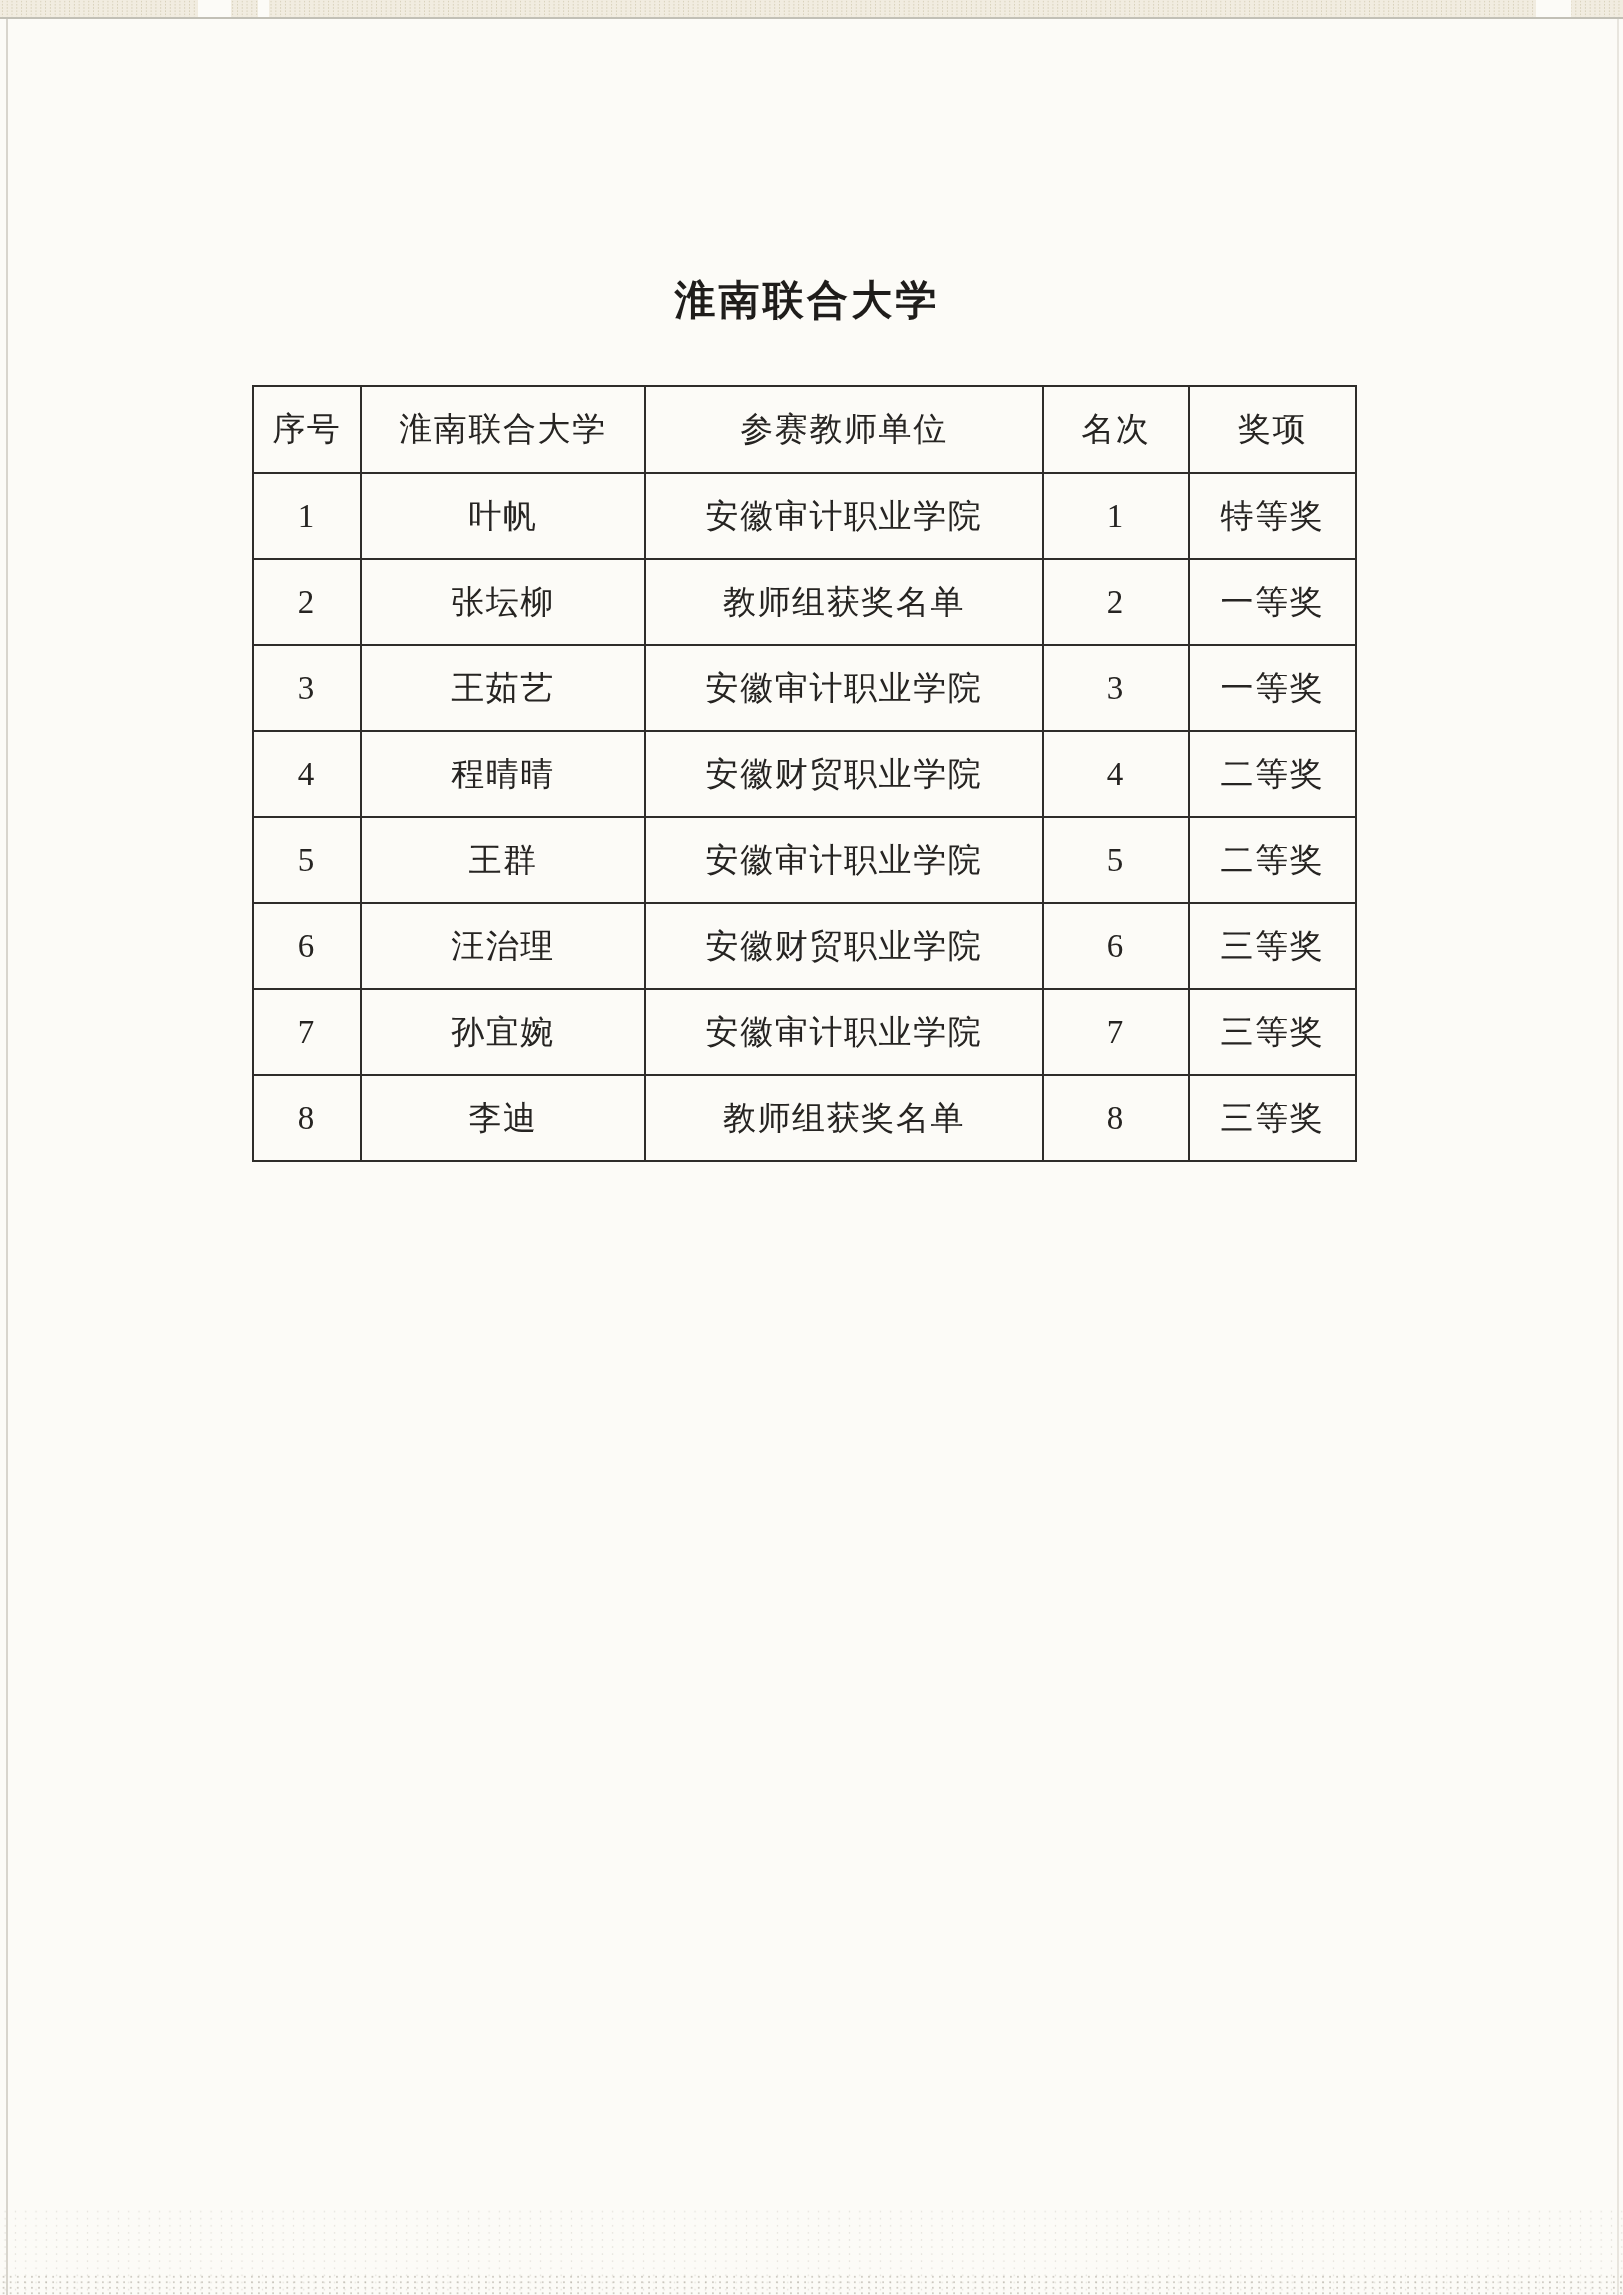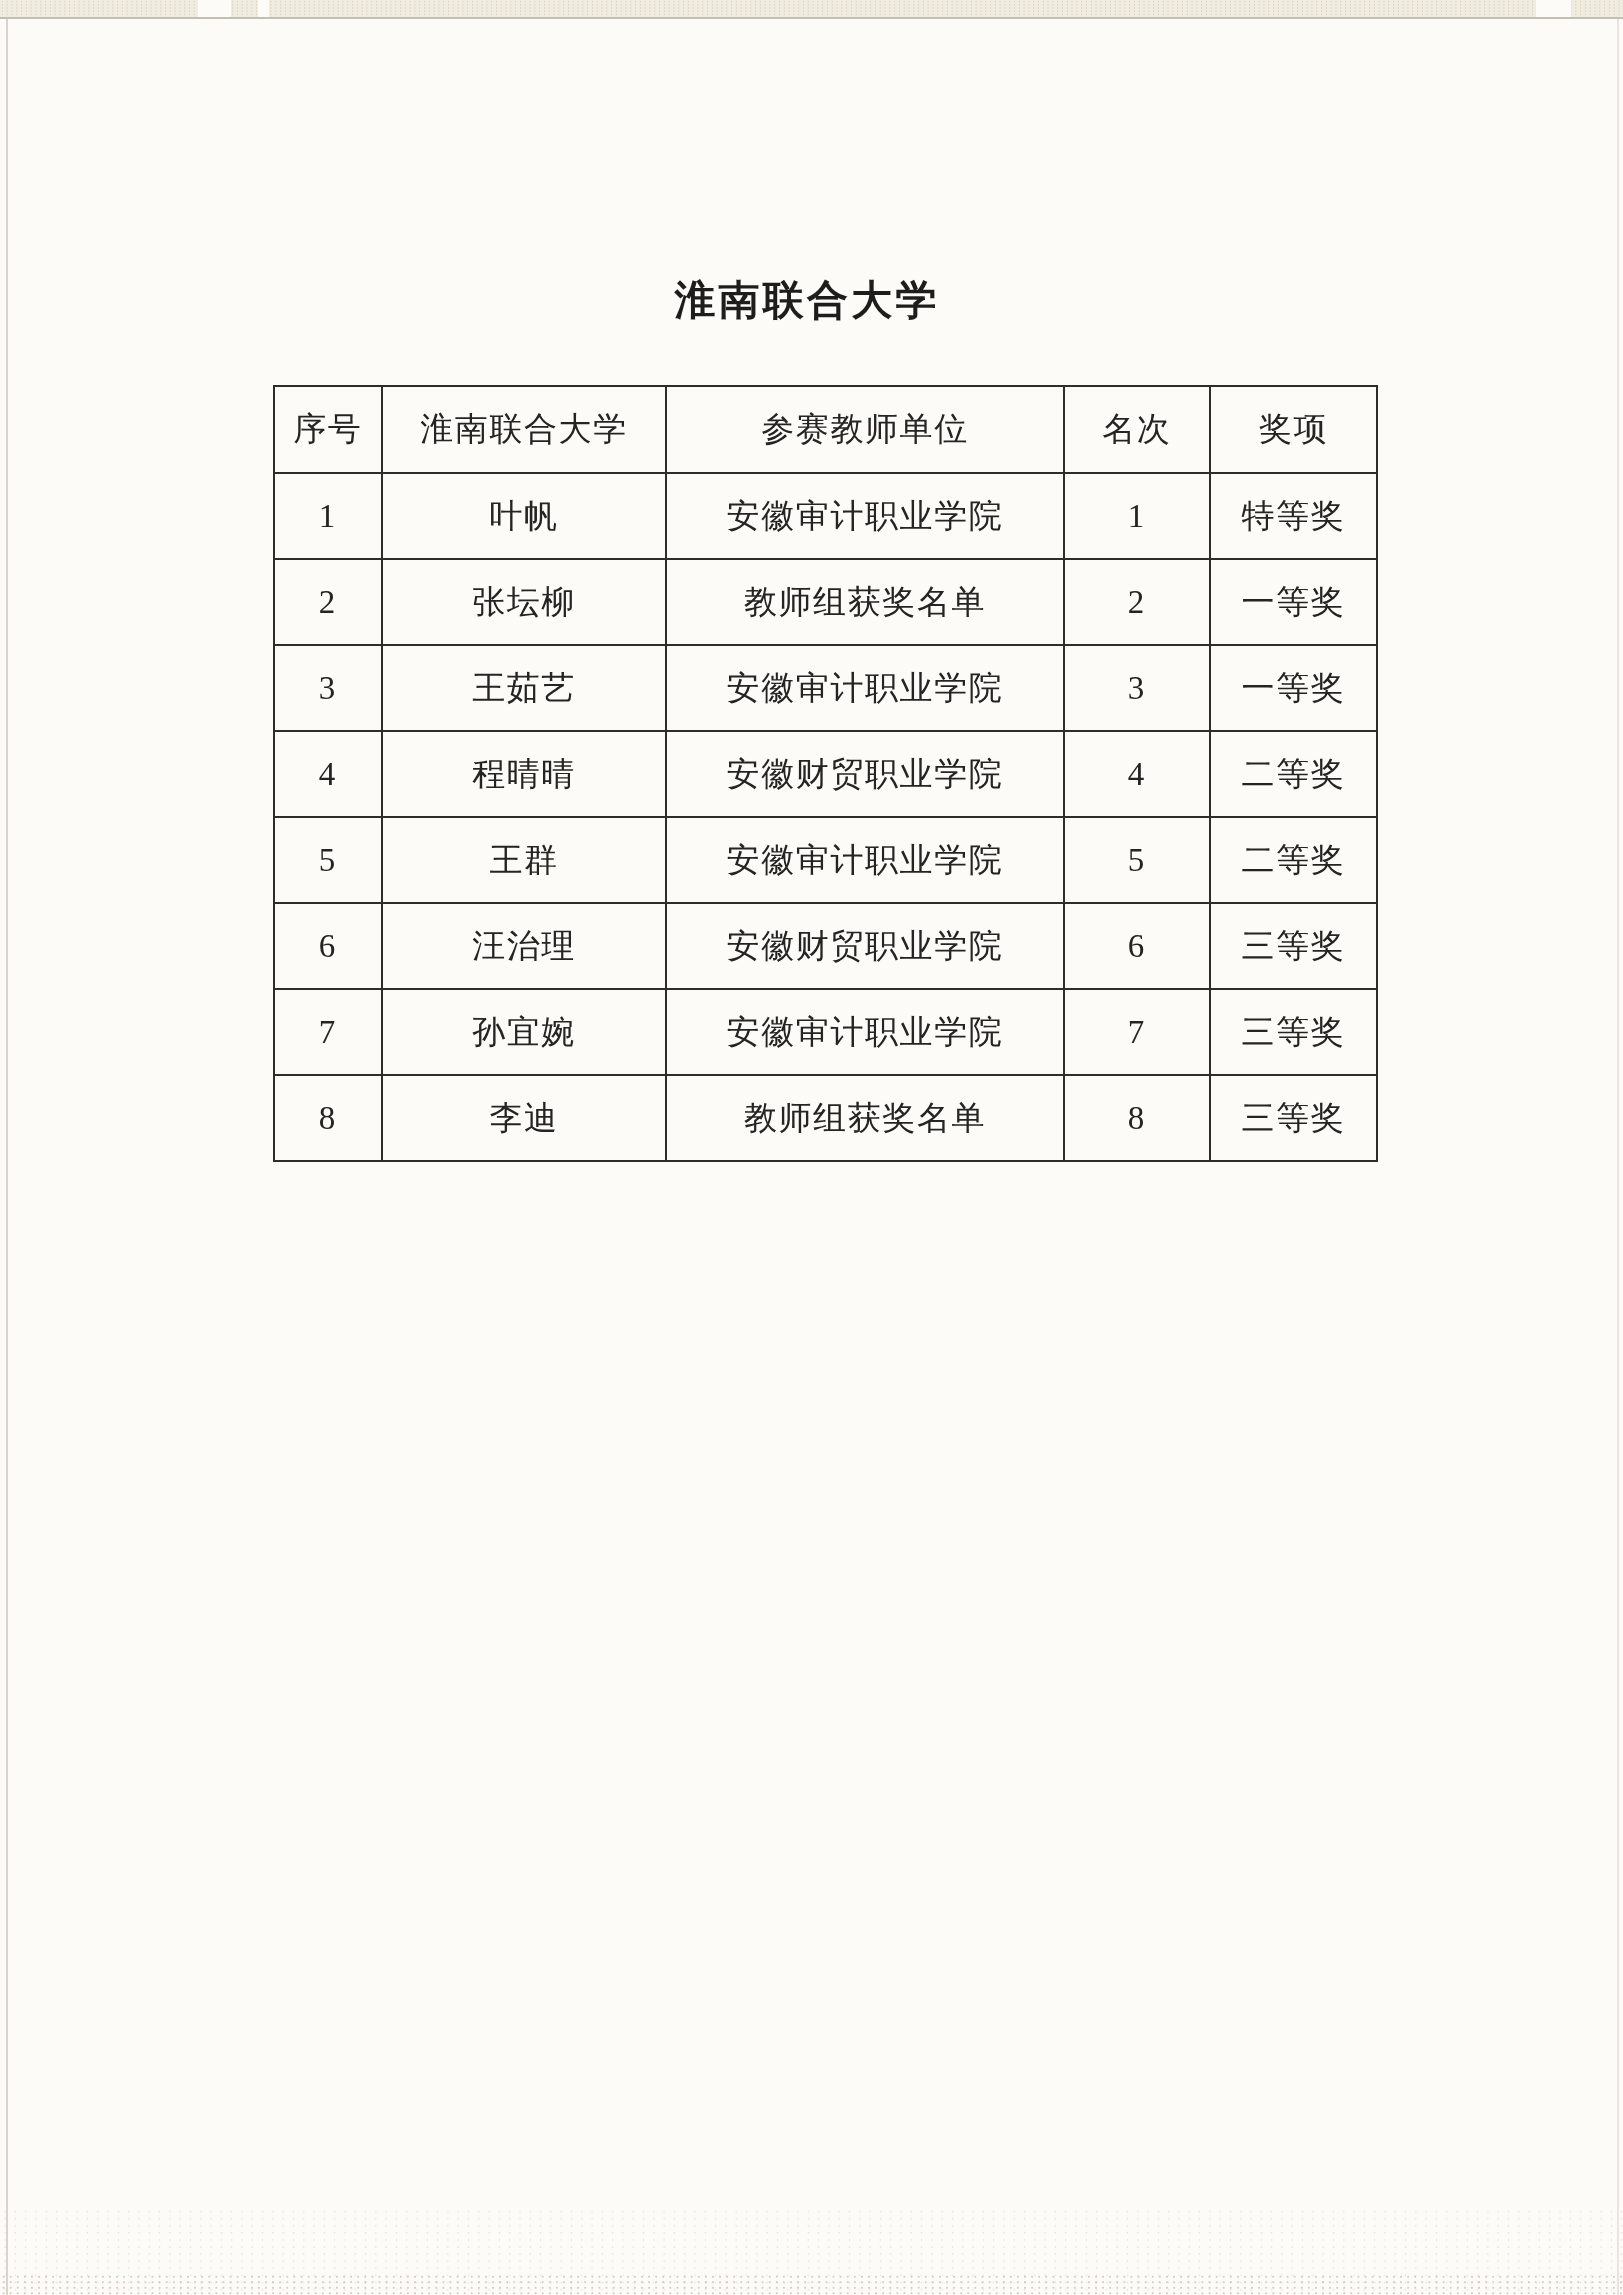--- a/index.html
+++ b/index.html
@@ -65,21 +65,21 @@
     top:273px; left:0; width:1614px;
     text-align:center;
     font-family:"Liberation Sans","DejaVu Sans",sans-serif;
     font-weight:700;
     font-size:41px;
     letter-spacing:3.2px;
     color:#1f1d1b;
   }
   table.awards{
     position:absolute;
-    top:385px; left:273px;
+    top:385px; left:252px;
     width:1105px;
     border-collapse:collapse;
     table-layout:fixed;
     font-size:33px;
     color:var(--ink);
   }
   table.awards col.c1{width:9.76%;}
   table.awards col.c2{width:25.82%;}
   table.awards col.c3{width:36.01%;}
   table.awards col.c4{width:13.27%;}

